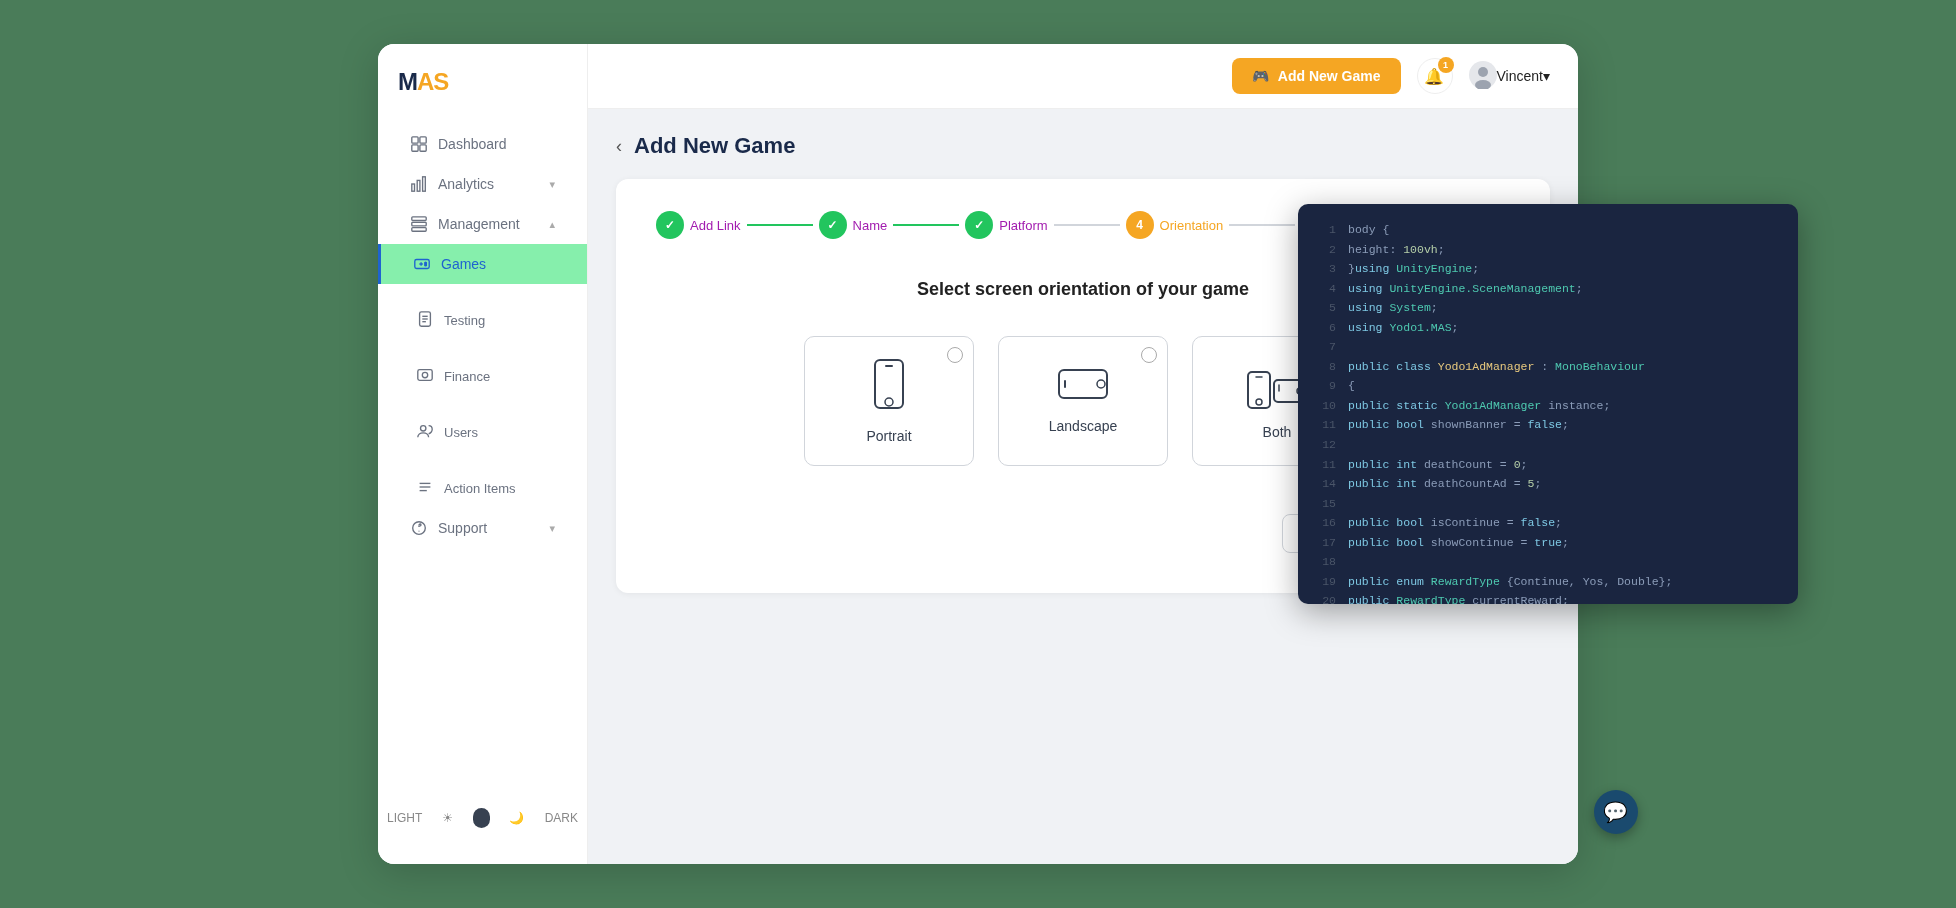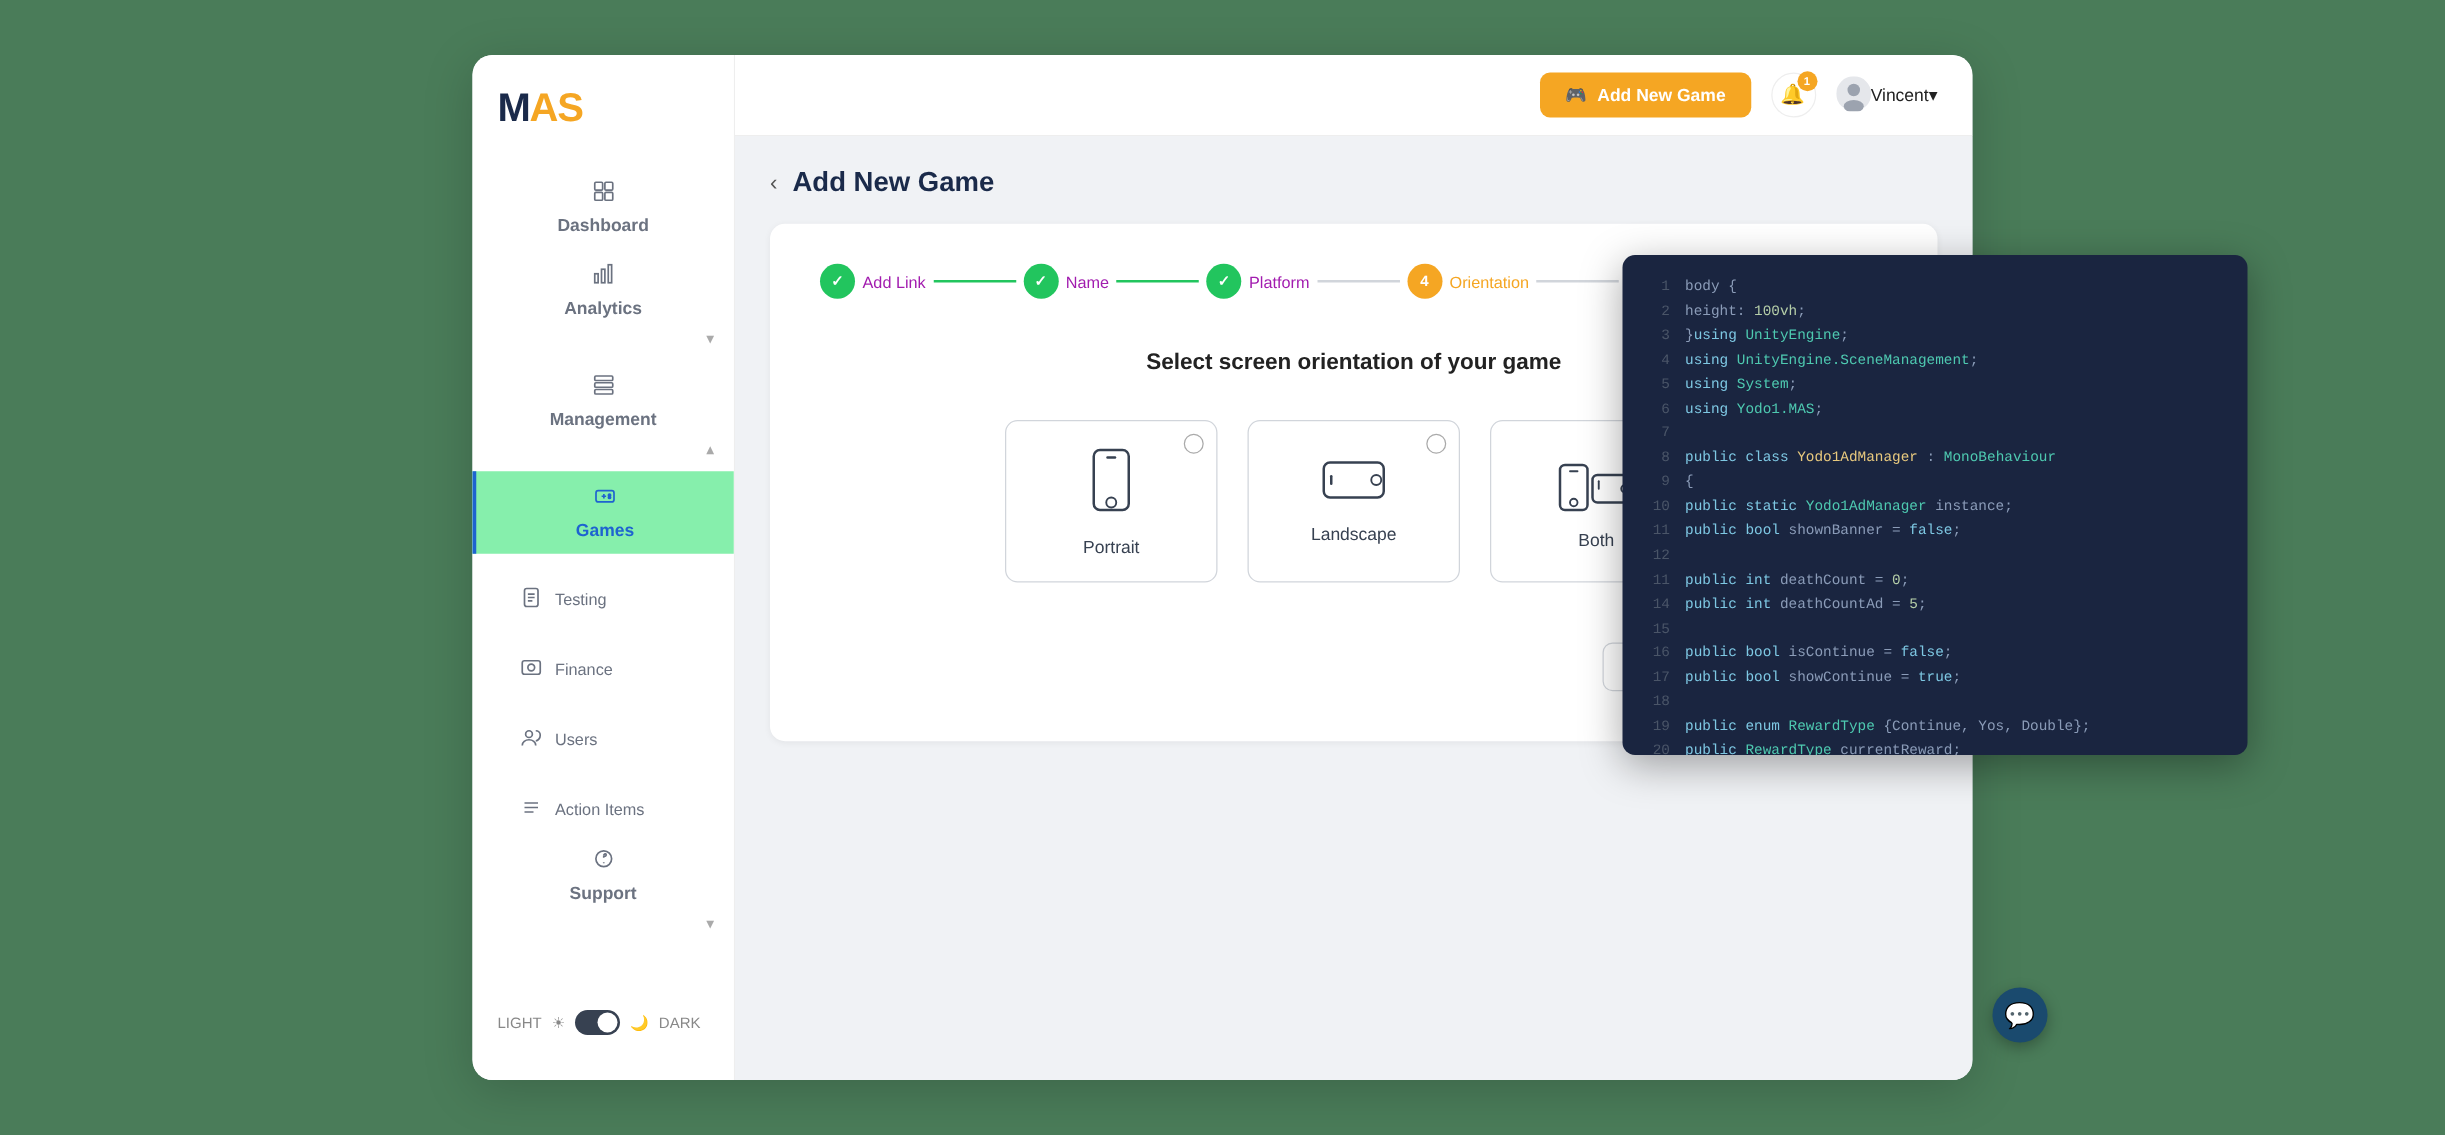--- a/index.html
+++ b/index.html
@@ -38,47 +38,46 @@
       z-index: 2;
     }
 
     .sidebar-logo {
       padding: 24px 20px 20px 20px;
       display: flex;
       align-items: center;
     }
 
     .logo-text {
-      font-size: 32px;
+      font-size: 24px;
       font-weight: 900;
       color: #1a2a4a;
       letter-spacing: -1px;
     }
     .logo-text span {
       color: #f5a623;
     }
 
     .sidebar-nav {
       flex: 1;
       padding: 8px 0;
     }
 
     .nav-item {
       display: flex;
       align-items: center;
-      padding: 11px 16px;
+      padding: 11px 32px;
       cursor: pointer;
       color: #6b7280;
       font-size: 14px;
-      font-weight: 700;
+      font-weight: 400;
       border-radius: 0;
       transition: background 0.15s;
       gap: 10px;
       position: relative;
-      flex-direction: column;
     }
 
     .nav-item-games {
       color: #1e63d0;
       background: #86efac;
       border-left: 3px solid #1e63d0;
     }
 
     .nav-item .nav-icon {
       width: 18px;
@@ -101,24 +100,24 @@
       padding: 9px 20px 9px 38px;
       cursor: pointer;
       color: #6b7280;
       font-size: 13px;
       font-weight: 500;
       gap: 10px;
       margin-top: 17px;
     }
 
     .sidebar-bottom {
-      padding: 16px 20px;
-      display: flex;
-      align-items: center;
-      gap: 8px;
+      padding: 16px 9px;
+      display: flex;
+      align-items: center;
+      gap: 20px;
       font-size: 12px;
       color: #888;
     }
 
     .theme-toggle {
       width: 36px;
       height: 20px;
       background: #374151;
       border-radius: 10px;
       position: relative;

